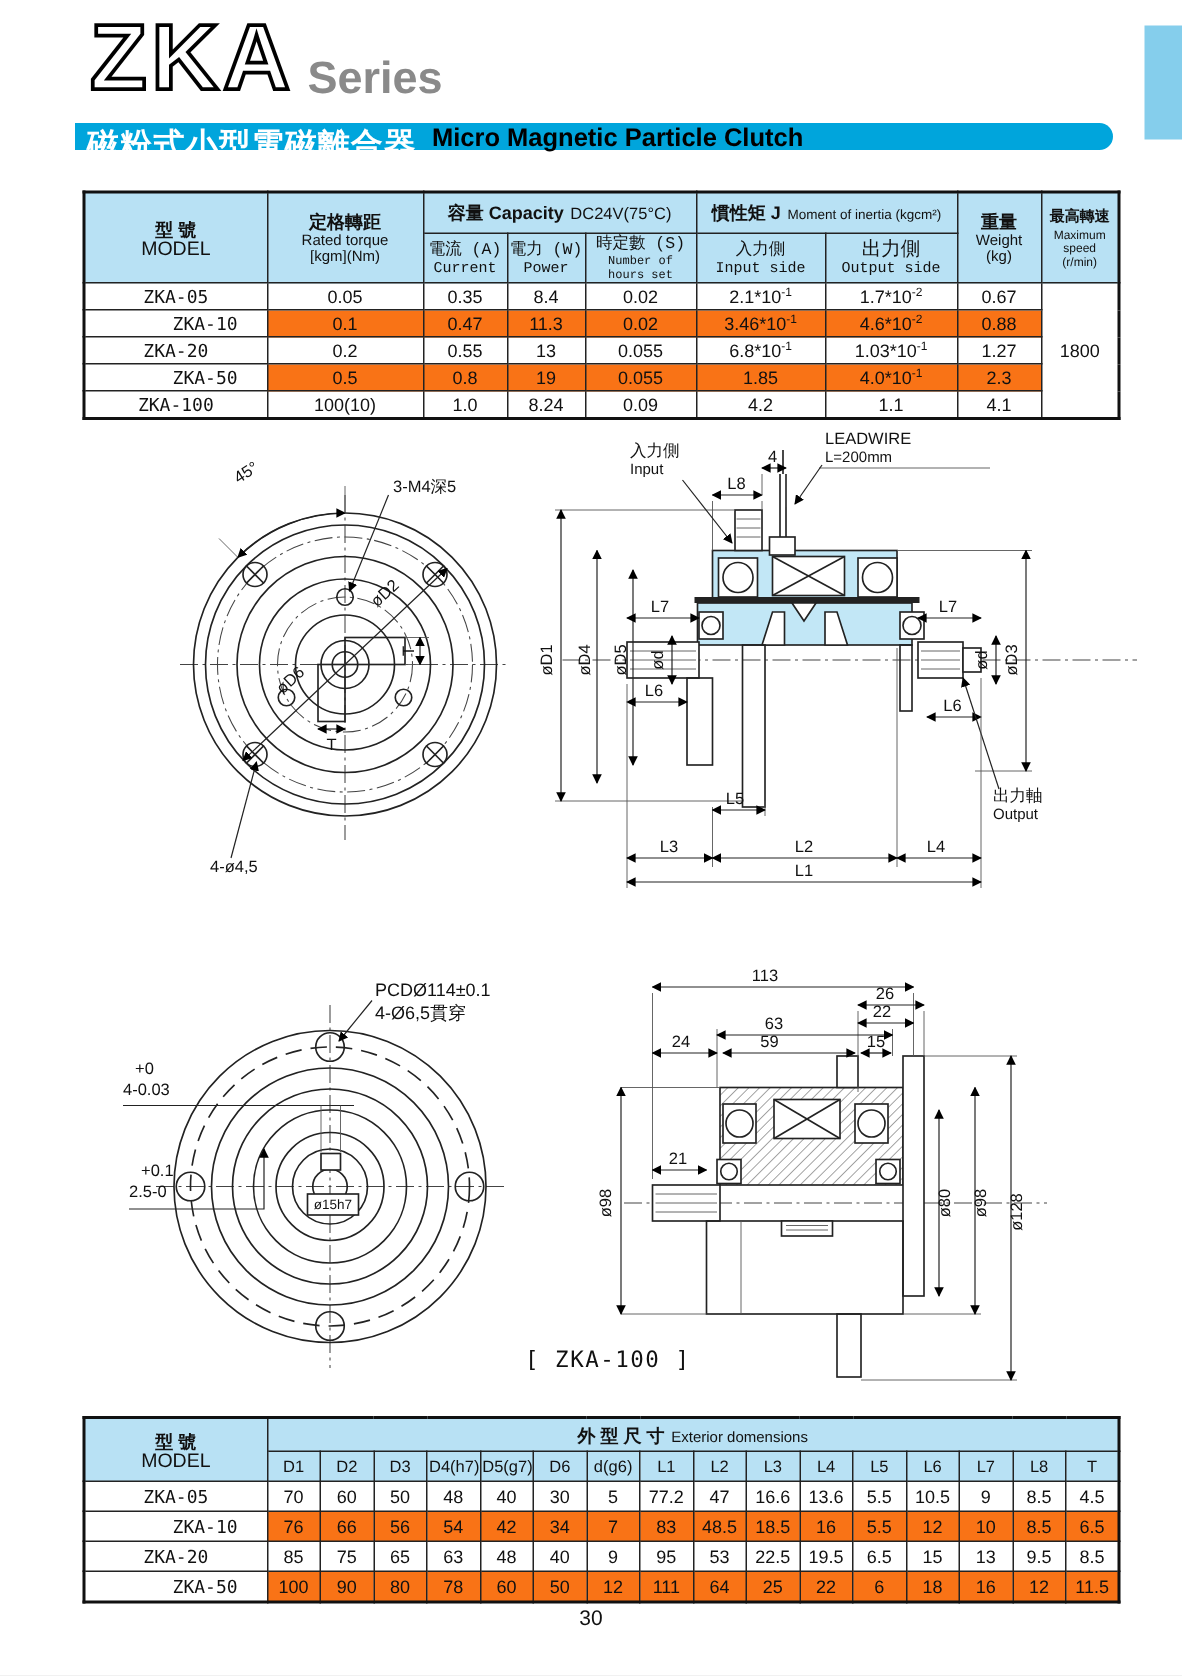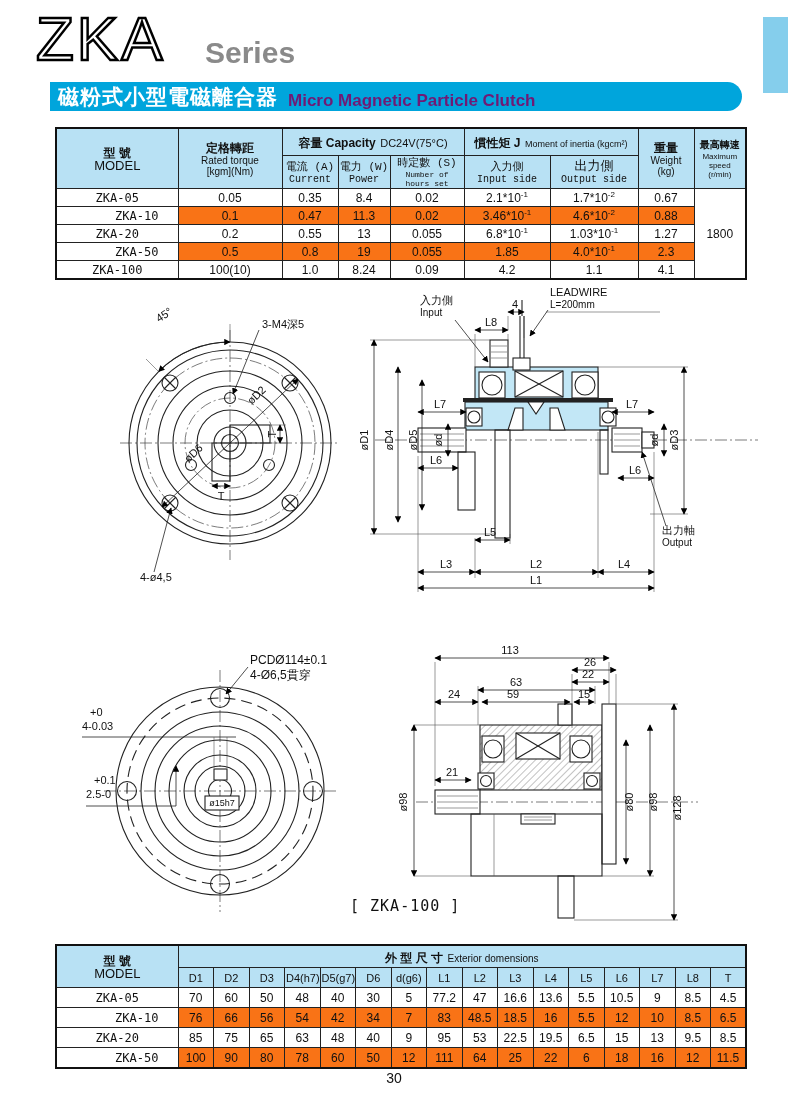--- a/index.html
+++ b/index.html
@@ -1,26 +1,26 @@
 <!DOCTYPE html>
 <html><head>
 <meta charset="utf-8">
 <style>
   html,body{margin:0;padding:0;background:#e8e8e8;}
   .page{position:relative;width:788px;height:1117px;background:#fff;overflow:hidden;
         font-family:"Liberation Sans",sans-serif;color:#111;}
   
-  .logo{position:absolute;left:36px;top:8px;font-size:62px;font-weight:400;line-height:1;
+  .logo{position:absolute;left:60px;top:8px;font-size:62px;font-weight:700;line-height:1;
         letter-spacing:3px;color:#fff;-webkit-text-stroke:2.5px #000;
         text-shadow:0 0 1px #000;font-family:"Liberation Sans",sans-serif;}
   .series{position:absolute;left:205px;top:36px;font-size:30px;font-weight:bold;color:#8a8a8a;}
-  .banner{position:absolute;left:50px;top:82px;width:692px;height:29px;background:#00a5dc;
-          border-radius:0 17px 17px 0;display:flex;align-items:flex-end;padding-left:8px;box-sizing:border-box;}
+  .banner{position:absolute;left:50px;top:82px;width:692px;height:18px;background:#00a5dc;
+          border-radius:0 17px 17px 0;display:flex;align-items:flex-start;padding-left:8px;box-sizing:border-box;}
   .banner .zh-big{font-size:21px;font-weight:bold;color:#fff;letter-spacing:1px;}
-  .banner .en-big{font-size:17px;font-weight:bold;color:#701a75;margin-left:10px;}
+  .banner .en-big{font-size:17px;font-weight:bold;color:#000000;margin-left:10px;}
   .side-tab{position:absolute;left:763px;top:17px;width:25px;height:76px;background:#85ceec;}
   
   table.dt{position:absolute;border-collapse:collapse;table-layout:fixed;border:2px solid #111;}
   table.dt th,table.dt td{border:1px solid #222;text-align:center;vertical-align:middle;padding:0 1px;}
   table.dt th{background:#b8e1f4;font-weight:normal;}
   .zh{font-size:12px;font-weight:bold;line-height:14px;display:block;}
   .en{font-size:10px;line-height:11px;display:block;}
   .en-sm{font-size:8px;line-height:9px;display:block;}
   .inline-hd .zh,.inline-hd .en{display:inline;}
   td.val{font-size:12px;}

